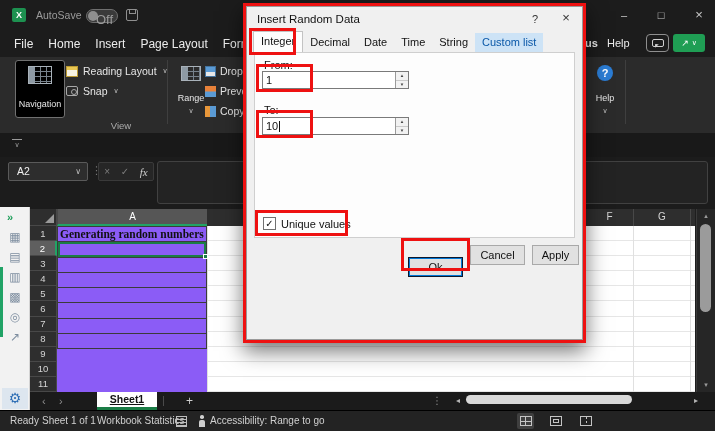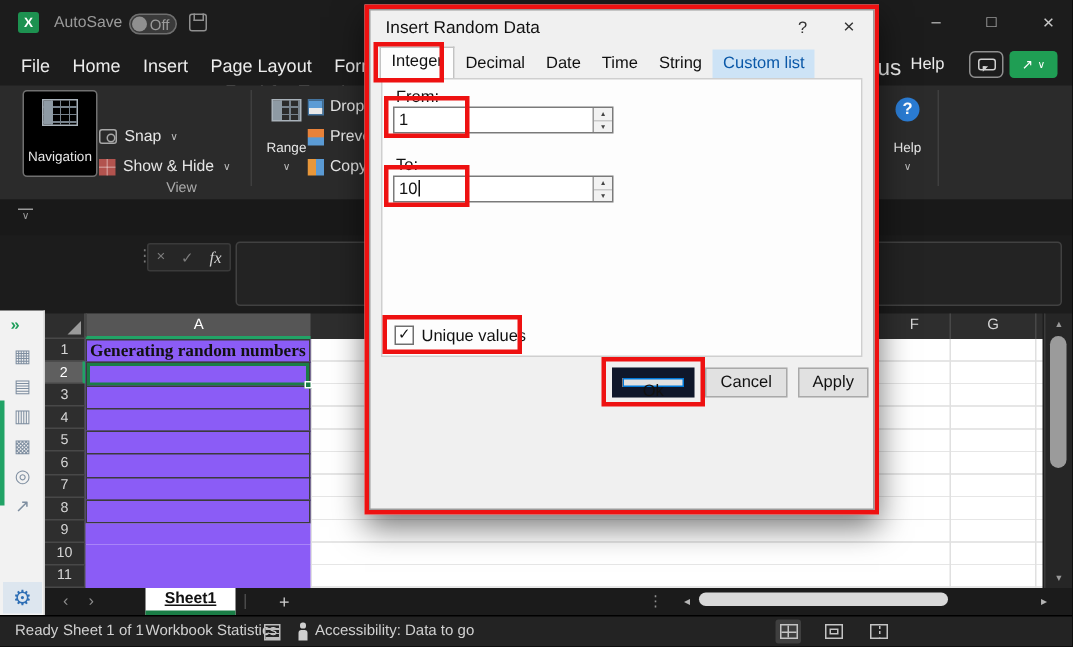--- a/index.html
+++ b/index.html
@@ -12,31 +12,31 @@
   .abs { position:absolute; }
 
   
   .titlebar { position:absolute; left:0; top:0; width:715px; height:30px; background:#1c1c1c; }
   .xl-logo { left:12px; top:8px; width:14px; height:14px; background:#1d9150; border-radius:2px;
              color:#fff; font-size:9px; font-weight:bold; text-align:center; line-height:14px; }
   .autosave-label { left:36px; top:9px; font-size:10.5px; color:#9b9b9b; }
   .toggle { left:86px; top:9px; width:32px; height:14px; background:#3a3a3a; border:1px solid #6f6f6f;
             border-radius:8px; }
   .toggle .knob { position:absolute; left:1px; top:1px; width:10px; height:10px; border-radius:50%; background:#8f8f8f; }
-  .toggle .state { position:absolute; right:4px; top:1.5px; font-size:10px; color:#9b9b9b; }
+  .toggle .state { position:absolute; right:4px; top:1.5px; font-size:13px; color:#9b9b9b; }
   .save-ic { left:126px; top:9px; width:12px; height:12px; border:1.5px solid #8f8f8f; border-radius:2px; }
   .save-ic::after { content:""; position:absolute; left:2px; top:-1px; width:5px; height:4px; border:1px solid #8f8f8f; border-top:none; }
   .wb-title { left:150px; top:9px; font-size:13px; color:#9b9b9b;margin-top:44px; }
   .winbtn { top:3px; width:30px; height:24px; text-align:center; line-height:24px; color:#c9c9c9; font-size:11px; }
 
   
   .menubar { position:absolute; left:0; top:30px; width:715px; height:27px; background:#1c1c1c; }
   .menu-items { position:absolute; left:14px; top:0; display:flex; gap:15px; height:27px; align-items:center; }
   .menu-item { font-size:12px; color:#ececec; white-space:nowrap; }
-  .menu-partial { left:585px; top:7px; font-size:15px; color:#ececec; }
+  .menu-partial { left:585px; top:7px; font-size:11px; color:#ececec;font-weight:bold; }
   .menu-help { left:607px; top:7px; font-size:11px; color:#ececec; }
   .comment-btn { left:646px; top:34px; width:23px; height:18px; border:1px solid #8f8f8f; border-radius:4px; }
   .comment-btn .bubble { position:absolute; left:4.5px; top:3.5px; width:12px; height:8px; border:1.3px solid #d0d0d0; border-radius:2px; }
   .comment-btn .bubble::after { content:""; position:absolute; left:1px; bottom:-3px; border:3px solid transparent; border-top-color:#d0d0d0; border-left-color:#d0d0d0; width:0; height:0; transform:scale(.6); }
   .share-btn { left:673px; top:34px; width:32px; height:18px; background:#1f9e54; border-radius:3px; color:#fff;
                display:flex; align-items:center; justify-content:center; gap:3px; font-size:9px; }
 
   
   .ribbon { position:absolute; left:0; top:57px; width:715px; height:76px; background:#2b2b2b; }
   .bigbtn { position:absolute; top:3px; height:58px; border:1px solid #707070; border-radius:3px;
@@ -163,21 +163,21 @@
   .field .val { position:absolute; left:3px; top:2px; font-size:11px; color:#111; }
   .caret { display:inline-block; width:1px; height:11px; background:#111; vertical-align:-2px; margin-left:1px; }
   .spin { position:absolute; right:0; top:0; width:13px; height:100%; border-left:1px solid #9a9a9a; display:flex; flex-direction:column; background:#f2f2f2; }
   .spin span { flex:1; font-size:4.5px; color:#444; text-align:center; line-height:8px; }
   .spin span:first-child { border-bottom:1px solid #c9c9c9; }
   .chkrow { position:absolute; left:8px; top:164px; display:flex; align-items:center; gap:5px; }
   .chk { width:13px; height:13px; background:#fff; border:1px solid #707070; font-size:10px; line-height:12px; text-align:center; color:#111; }
   .chklabel { font-size:11px; color:#111; }
   .btn { position:absolute; top:239px; height:20px; background:#e1e1e1; border:1px solid #a9a9a9; font-size:11px; color:#111;
          text-align:center; line-height:18px; }
-  .btn.okbtn { border:7px solid #0f172a; box-shadow: inset 0 0 0 1px #0078d7; }
+  .btn.okbtn { border:1px solid #0f172a; box-shadow: inset 0 0 0 1px #0078d7; margin-top: 12px; }
   .ann { position:absolute; border:3px solid var(--red,#ee1111); z-index:60; pointer-events:none; }
 </style>
 </head>
 <body>
 
 <div class="screen">
 
   <div class="titlebar">
     <div class="abs xl-logo">X</div>
     <span class="abs autosave-label">AutoSave</span>
@@ -209,30 +209,30 @@
   <div class="abs share-btn">
     <span>↗</span>
     <span style="font-size:7px">∨</span>
   </div>
 
   <div class="ribbon">
     <div class="bigbtn" style="left:15px;width:50px">
       <div class="tbl-icon"></div>
       <div class="blabel" style="bottom:8px">Navigation</div>
     </div>
+    <div class="ritem" style="top:6px">
+      <span class="ic-reading"></span>
+      <span>Reading Layout</span>
+      <span class="chv">∨</span>
+    </div>
     <div class="ritem" style="top:26px">
       <span class="ic-snap"></span>
       <span>Snap</span>
       <span class="chv">∨</span>
     </div>
-    <div class="ritem" style="top:46px">
-      <span class="ic-showhide"></span>
-      <span>Show &amp; Hide</span>
-      <span class="chv">∨</span>
-    </div>
     <div class="group-label" style="left:96px;top:63px;width:50px;text-align:center">View</div>
     <div class="vsep" style="left:167px"></div>
 
     <div class="bigbtn" style="left:173px;width:36px;background:transparent;border-color:transparent">
       <div class="tbl-icon small"></div>
       <div class="blabel">Range</div>
       <div class="bchev">∨</div>
     </div>
 
     <div class="clipzone">
@@ -256,20 +256,24 @@
       <div class="bchev">∨</div>
     </div>
     <div class="vsep" style="left:625px"></div>
     <span class="abs ribbon-collapse">∨</span>
   </div>
 
   <div class="strip">
     <div class="abs pin-ic">∨</div>
   </div>
   <div class="fbar">
+    <div class="abs namebox">
+      <span>A2</span>
+      <span class="nchev" style="line-height:17px">∨</span>
+    </div>
     <span class="abs fdots">⋮</span>
     <div class="abs fxgroup">
       <span class="dim">×</span>
       <span class="dim">✓</span>
       <span class="fx">fx</span>
     </div>
     <div class="abs finput"></div>
   </div>
 
   <div class="sidebar">
@@ -345,21 +349,21 @@
     <div class="abs hscroll-thumb"></div>
     <span class="abs hs-arr" style="left:664px">▸</span>
   </div>
 
   <div class="statusbar">
     <span class="st" style="left:10px">Ready</span>
     <span class="st" style="left:42px">Sheet 1 of 1</span>
     <span class="st" style="left:97px">Workbook Statistics</span>
     <div class="abs stat-ic"></div>
     <div class="abs person"></div>
-    <span class="st" style="left:210px">Accessibility: Data to go</span>
+    <span class="st" style="left:210px">Accessibility: Range to go</span>
     <div class="abs view-tile on" style="left:517px">
         <span class="mini grid"></span>
       </div>
     <div class="abs view-tile" style="left:547px">
         <span class="mini layout"></span>
       </div>
     <div class="abs view-tile" style="left:577px">
         <span class="mini break"></span>
       </div>
 

